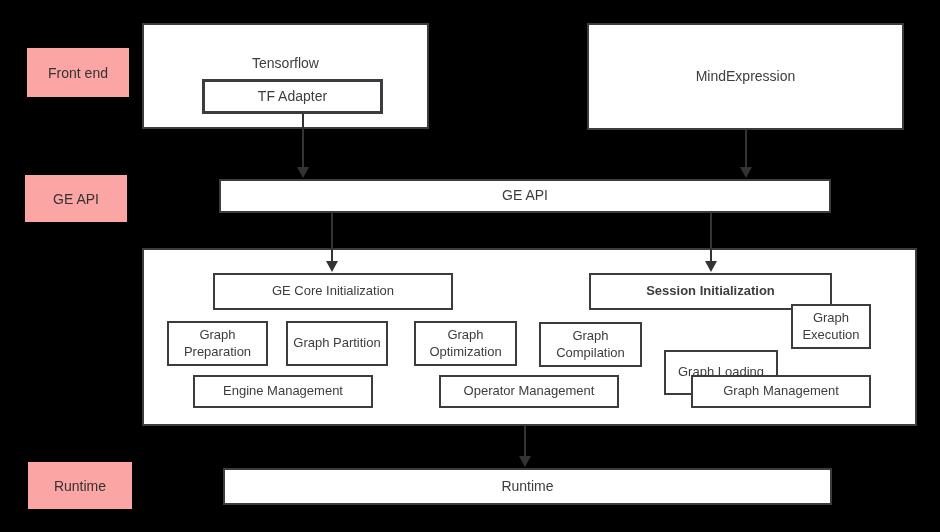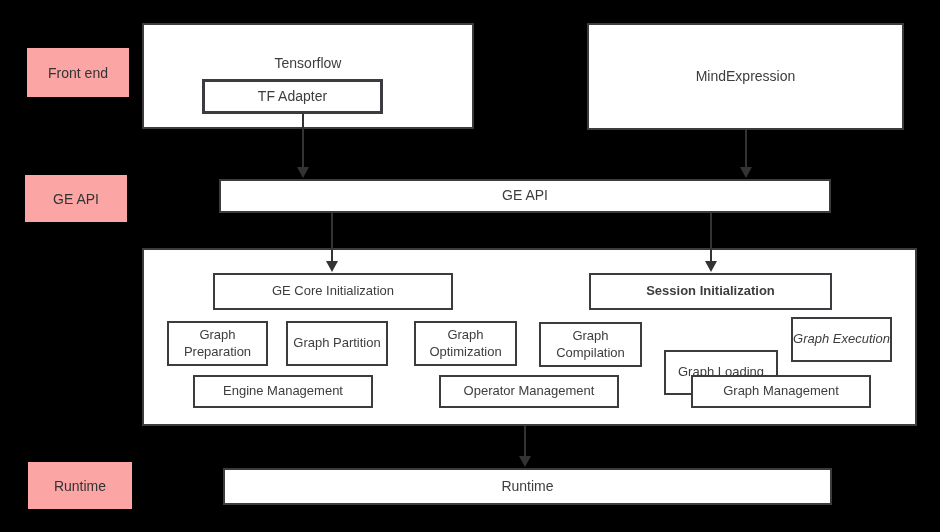--- a/index.html
+++ b/index.html
@@ -66,37 +66,37 @@
     z-index: 3;
   }
 
   
   #label-front-end { left: 27px;  top: 48px;  width: 102px; height: 49px; }
   #label-ge-api    { left: 25px;  top: 175px; width: 102px; height: 47px; }
   #label-ge-core   { left: 25px;  top: 323px; width: 102px; height: 46px; }
   #label-runtime   { left: 28px;  top: 462px; width: 104px; height: 47px; }
 
   
-  #tensorflow      { left: 142px; top: 23px;  width: 332px; height: 106px; align-items: flex-start; }
+  #tensorflow      { left: 142px; top: 23px;  width: 287px; height: 106px; align-items: flex-start; }
   #tf-adapter      { left: 58px;  top: 54px;  width: 181px; height: 35px; border-width: 3px; font-size: 14px; }
   #mindexpression  { left: 587px; top: 23px;  width: 317px; height: 107px; font-size: 14px; }
 
   
   #ge-api-bar      { left: 219px; top: 179px; width: 612px; height: 34px; font-size: 14px; }
 
   
   #ge-core-box     { left: 142px; top: 248px; width: 775px; height: 178px; }
   #ge-core-init    { left: 213px; top: 273px; width: 240px; height: 37px; }
   #session-init    { left: 589px; top: 273px; width: 243px; height: 37px; font-weight: bold; }
   #graph-preparation  { left: 167px; top: 321px; width: 101px; height: 45px; }
   #graph-partition    { left: 286px; top: 321px; width: 102px; height: 45px; }
   #graph-optimization { left: 414px; top: 321px; width: 103px; height: 45px; }
   #graph-compilation  { left: 539px; top: 322px; width: 103px; height: 45px; }
   #graph-loading      { left: 664px; top: 318px; width: 114px; height: 45px; margin-top: 32px; }
-  #graph-execution    { left: 791px; top: 317px; width: 101px; height: 45px; font-style: italic; }
+  #graph-execution    { left: 791px; top: 304px; width: 80px; height: 45px; }
   #engine-management   { left: 193px; top: 375px; width: 180px; height: 33px; }
   #operator-management { left: 439px; top: 375px; width: 180px; height: 33px; }
   #graph-management    { left: 691px; top: 375px; width: 180px; height: 33px; }
 
   
   #runtime-bar     { left: 223px; top: 468px; width: 609px; height: 37px; font-size: 14px; }
 
   
   #arrow1-line { left: 302px; top: 114px; height: 53px; }
   #arrow1-head { left: 297px; top: 167px; }

